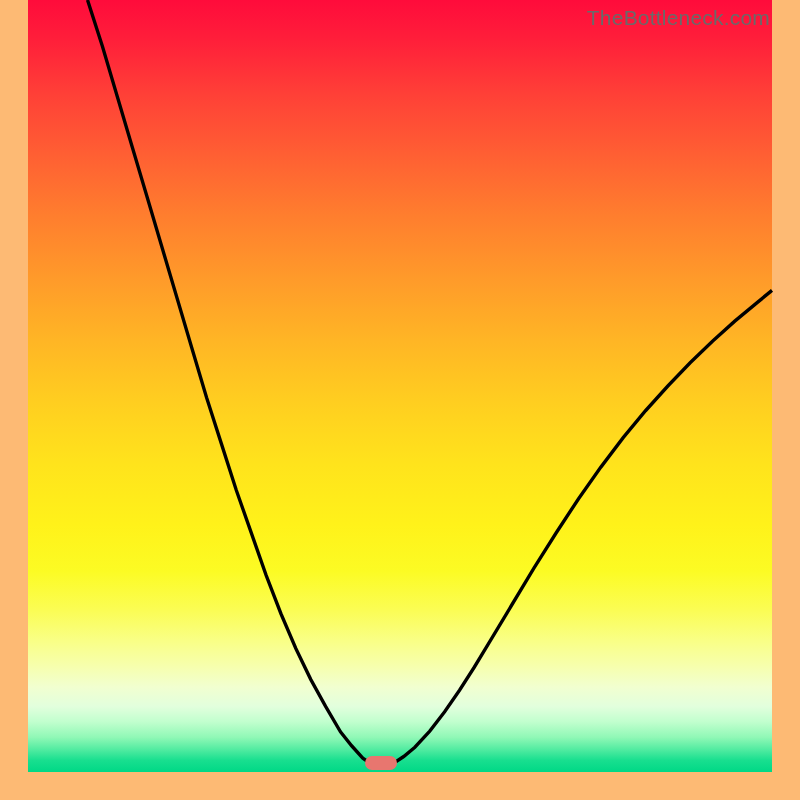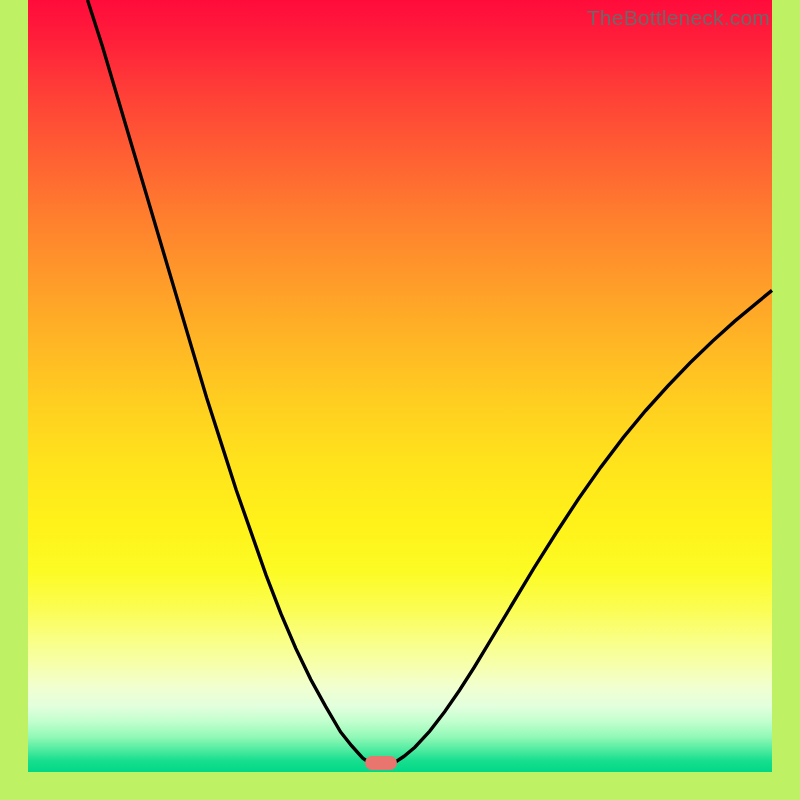--- a/index.html
+++ b/index.html
@@ -8,21 +8,21 @@
     width: 800px;
     height: 800px;
     background: #000;
     overflow: hidden;
     font-family: Arial, Helvetica, sans-serif;
   }
   .stage {
     position: relative;
     width: 800px;
     height: 800px;
-    background: #bef264;
+    background: #fdba74;
   }
   .plot-area {
     position: absolute;
     left: 28px;
     top: 0;
     width: 744px;
     height: 772px;
   }
   .gradient-bg {
     position: absolute;

